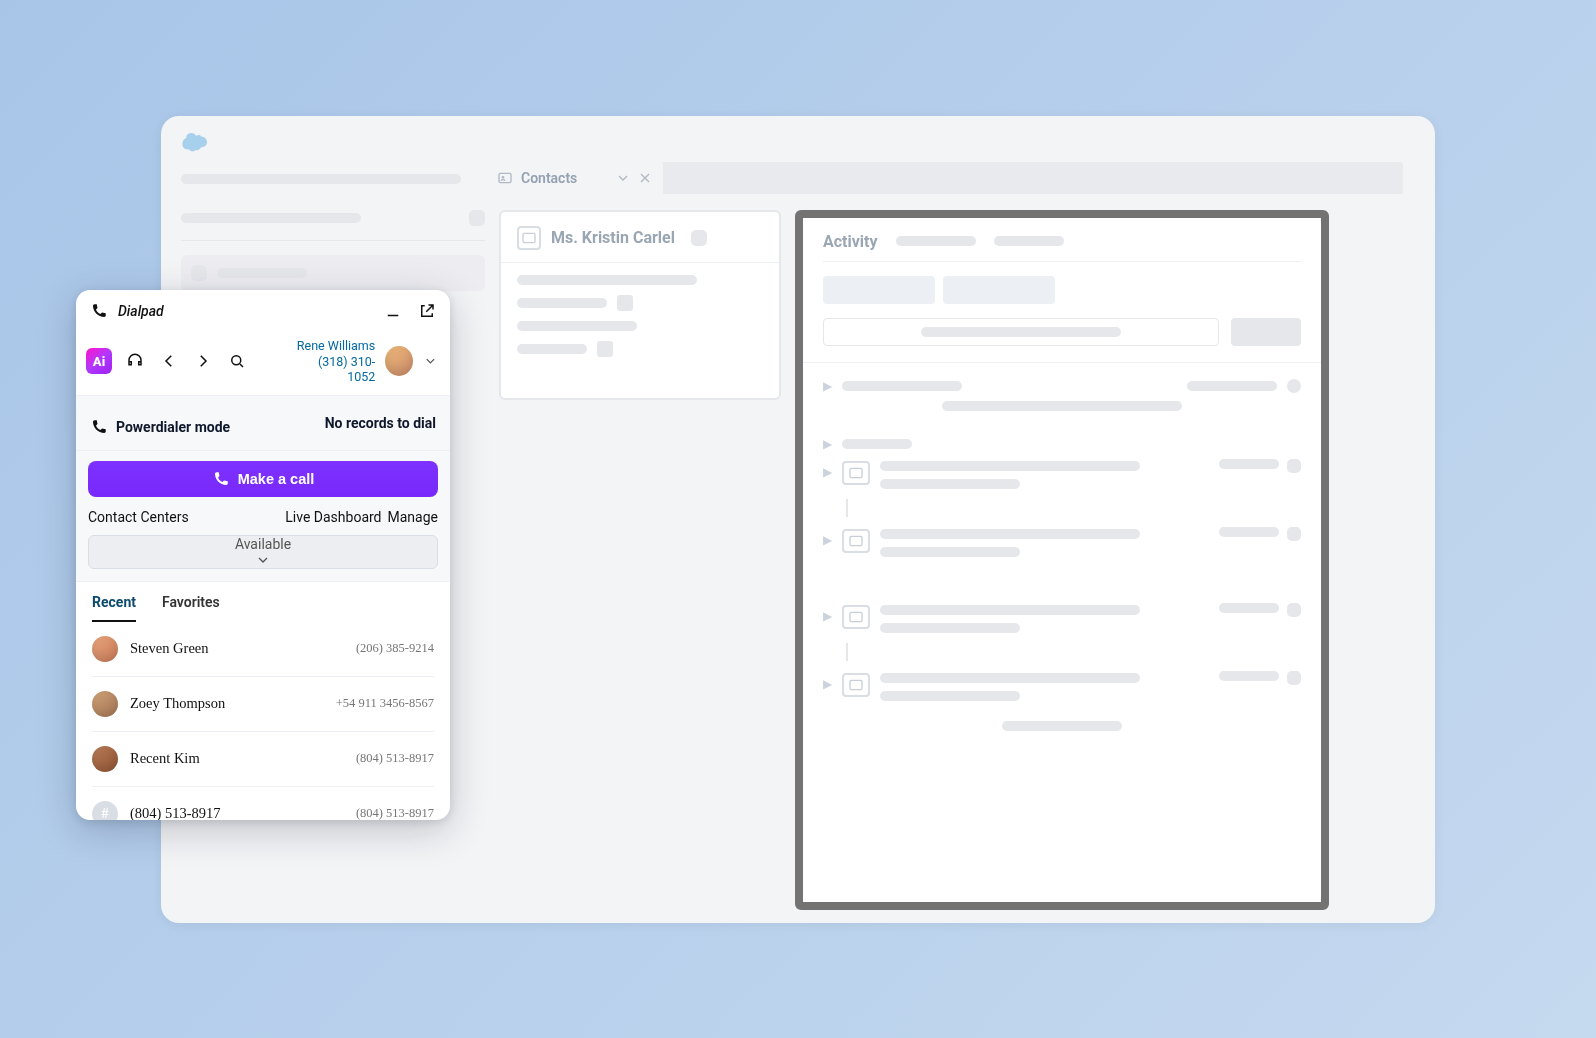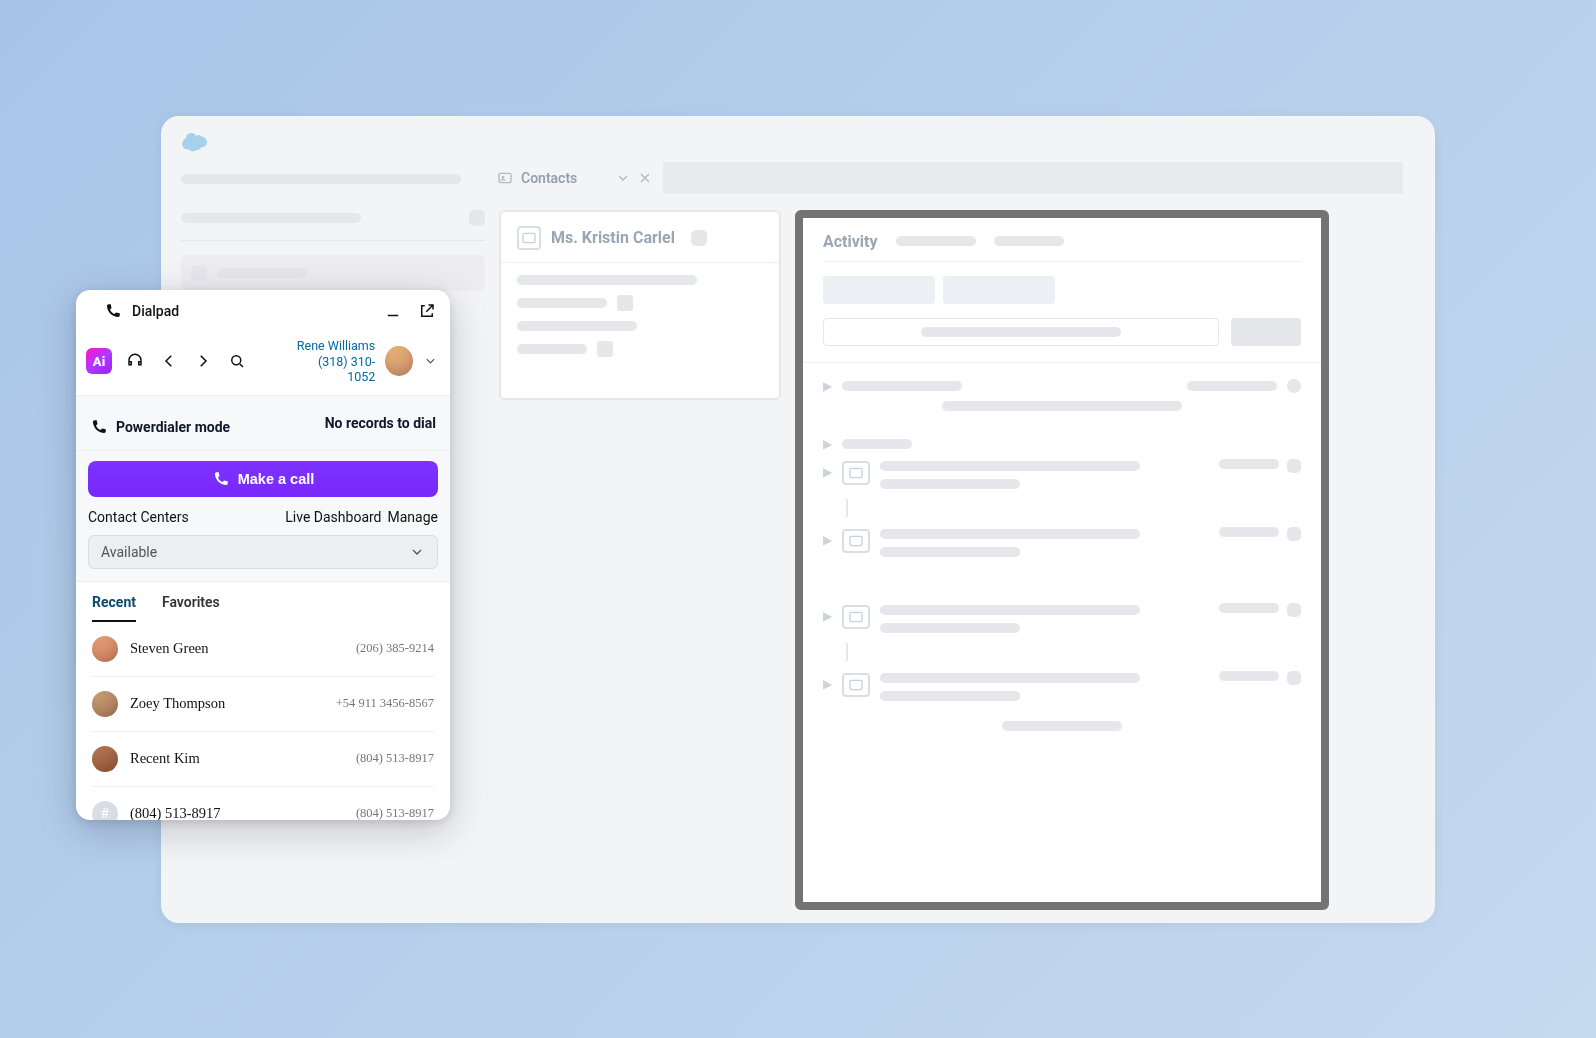--- a/index.html
+++ b/index.html
@@ -129,22 +129,22 @@
   top:290px; left:76px;
   width:374px; height:530px;
   background:#fff;
   border-radius:14px;
   box-shadow: 0 10px 38px rgba(15,23,42,0.22), 0 2px 8px rgba(15,23,42,0.12);
   display:flex; flex-direction:column;
   overflow:hidden;
 }
 .dp-head {
   display:flex; align-items:center; justify-content:space-between;
-  padding:12px 14px 12px 28px;
-  font-size:14px; font-weight:500; color:#111;
+  padding:12px 14px 12px 14px;
+  font-size:14px; font-weight:500; color:#111;font-style:italic;
 }
 .dp-head .left { display:flex; align-items:center; gap:10px; }
 .dp-head .right { display:flex; align-items:center; gap:16px; color:#111; }
 .dp-toolbar {
   display:flex; align-items:center; justify-content:space-between;
   padding:6px 12px 10px 10px;
 }
 .dp-toolbar .icons { display:flex; align-items:center; gap:12px; }
 .dp-logo {
   width:26px; height:26px; border-radius:6px;
@@ -174,21 +174,21 @@
   display:flex; align-items:center; justify-content:center; gap:8px;
   cursor:pointer;
 }
 .dp-links { display:flex; align-items:center; justify-content:space-between; margin-top:12px; font-size:14px; color:#111; }
 .dp-links .right { display:flex; gap:6px; }
 .dp-select {
   margin-top:10px;
   width:100%; height:34px;
   background:#eceef1; border:1px solid #d9dee4; border-radius:6px;
   display:flex; align-items:center; justify-content:space-between;
-  padding:0 12px; font-size:14px; color:#555;
+  padding:0 12px; font-size:14px; color:#555;flex-direction:column;
 }
 
 .dp-tabs {
   display:flex; gap:26px; padding:12px 16px 0 16px;
   font-size:14px; color:#333;
 }
 .dp-tab { padding-bottom:10px; cursor:pointer; }
 .dp-tab.active { font-weight:700; border-bottom:2px solid #111; color:#0c4a6e; }
 .dp-tab.inactive { font-weight:600; color:#333; }
 

